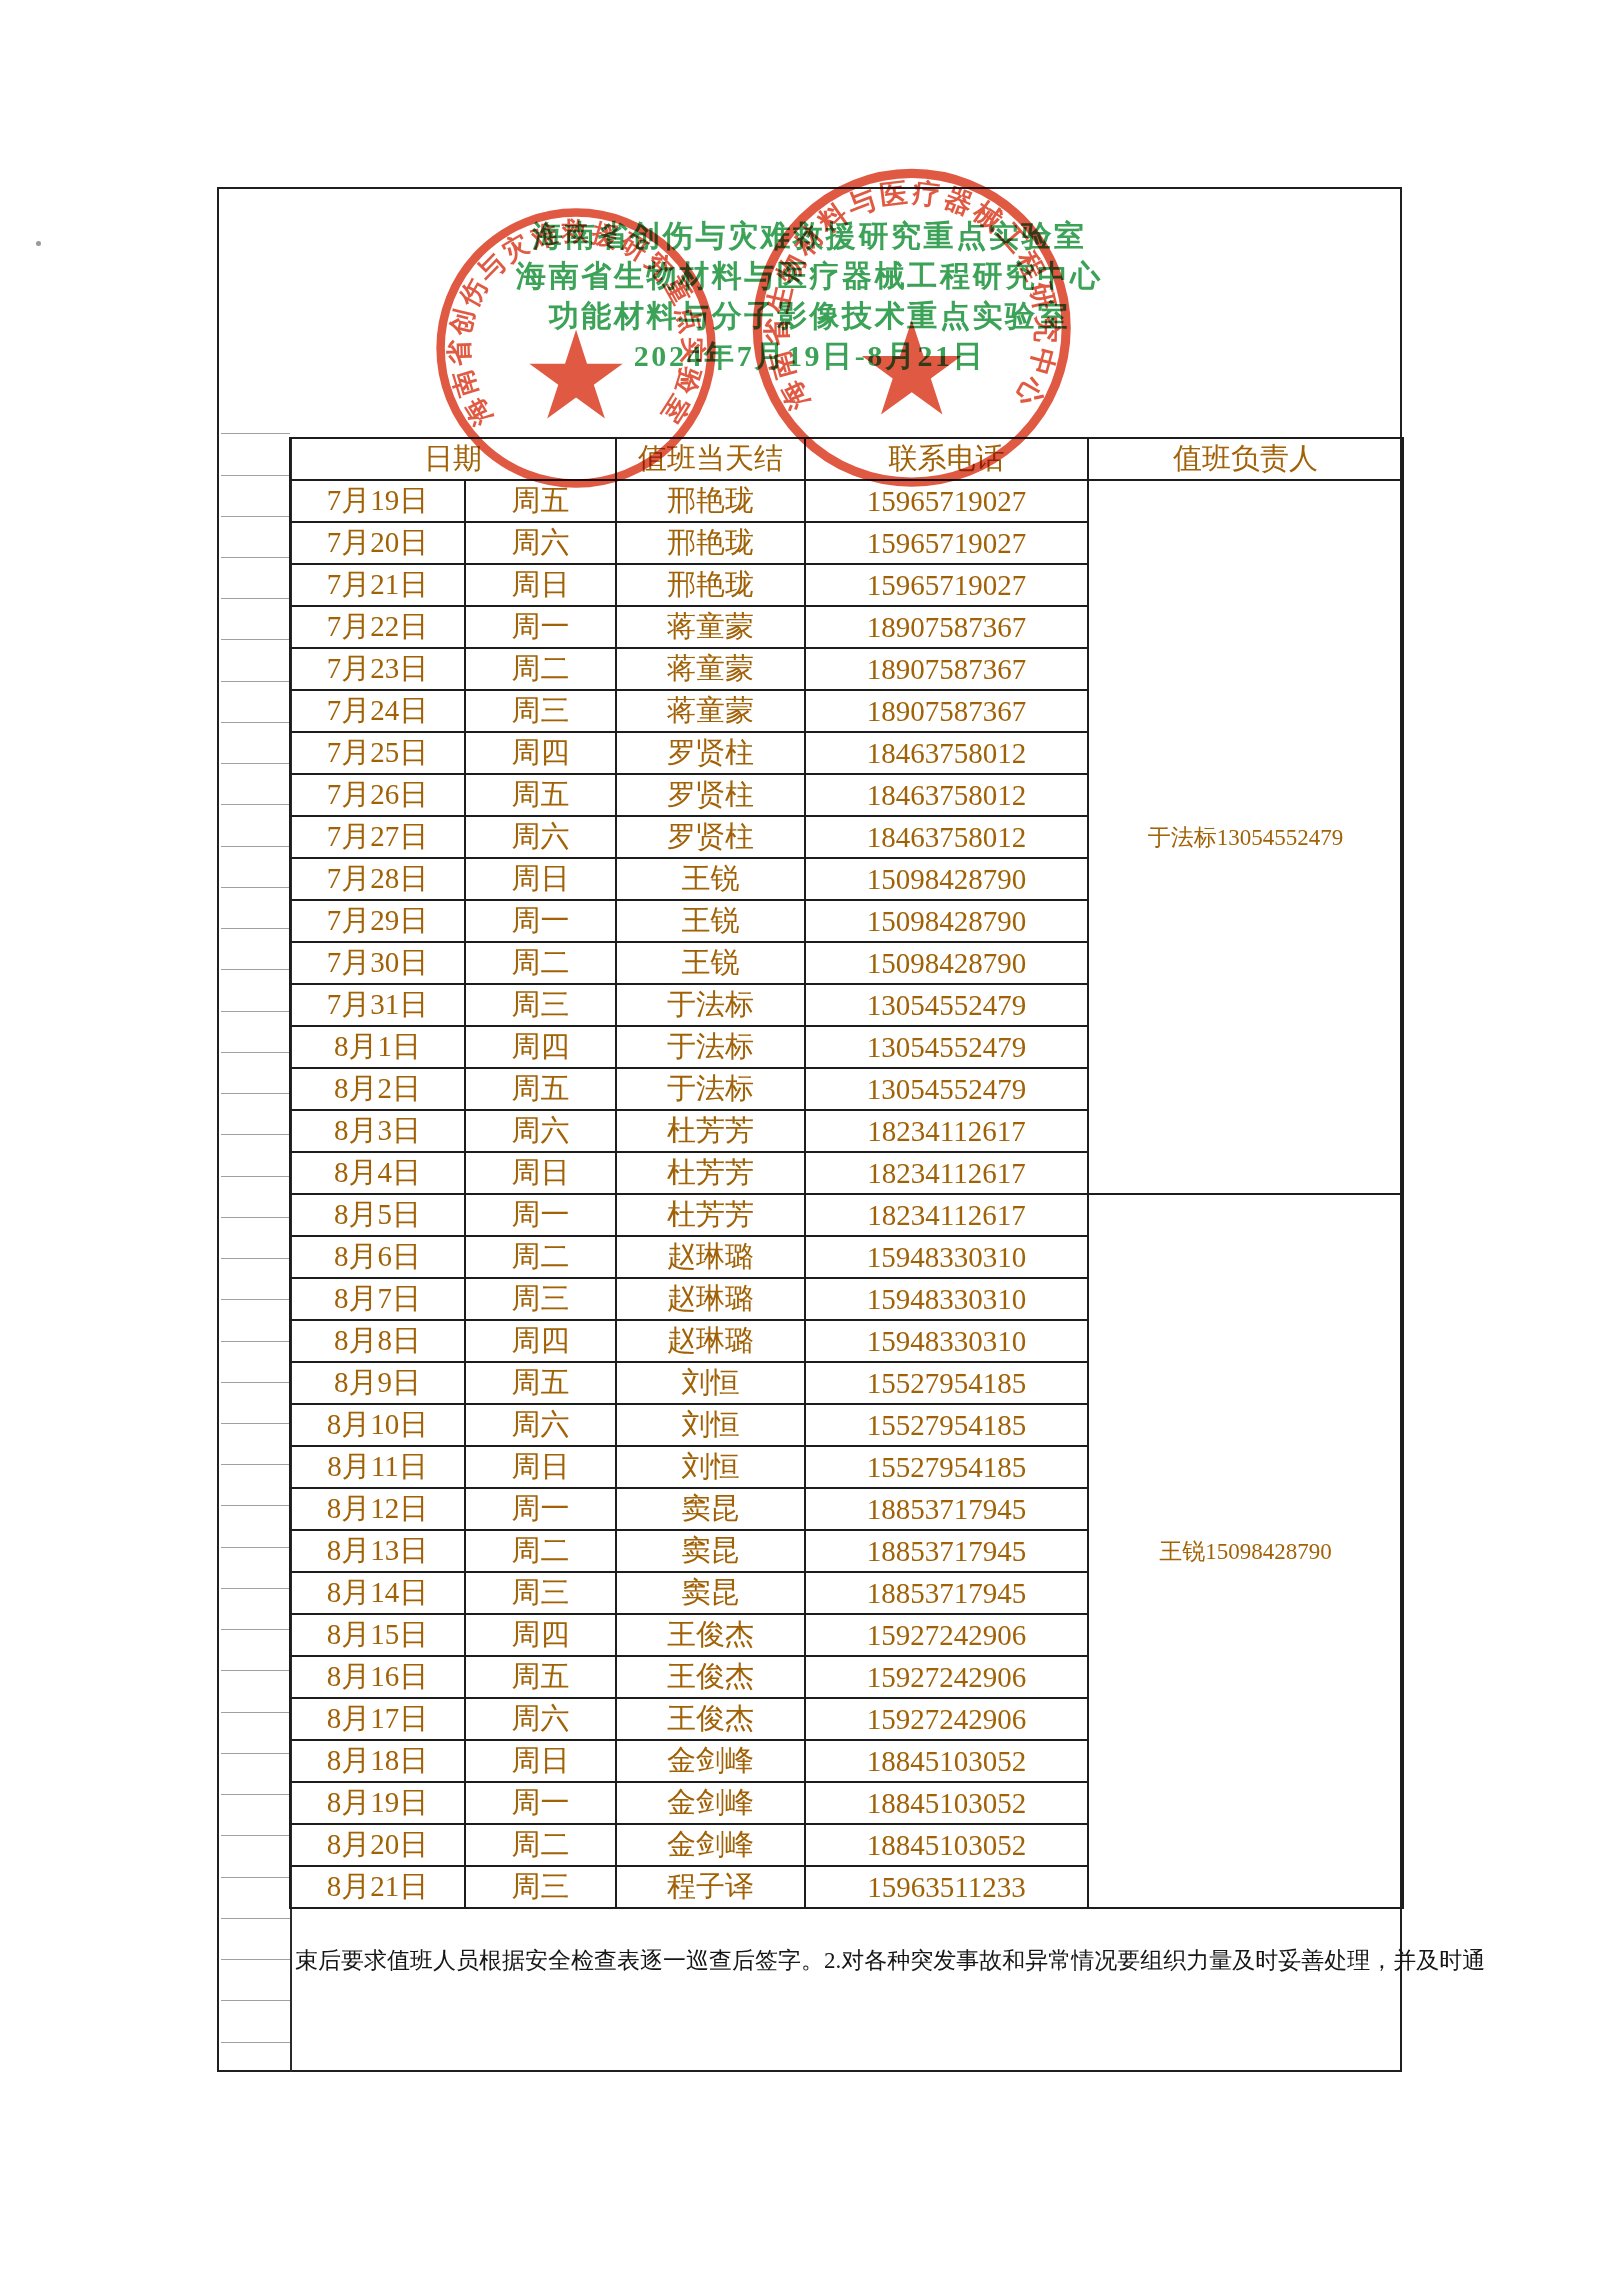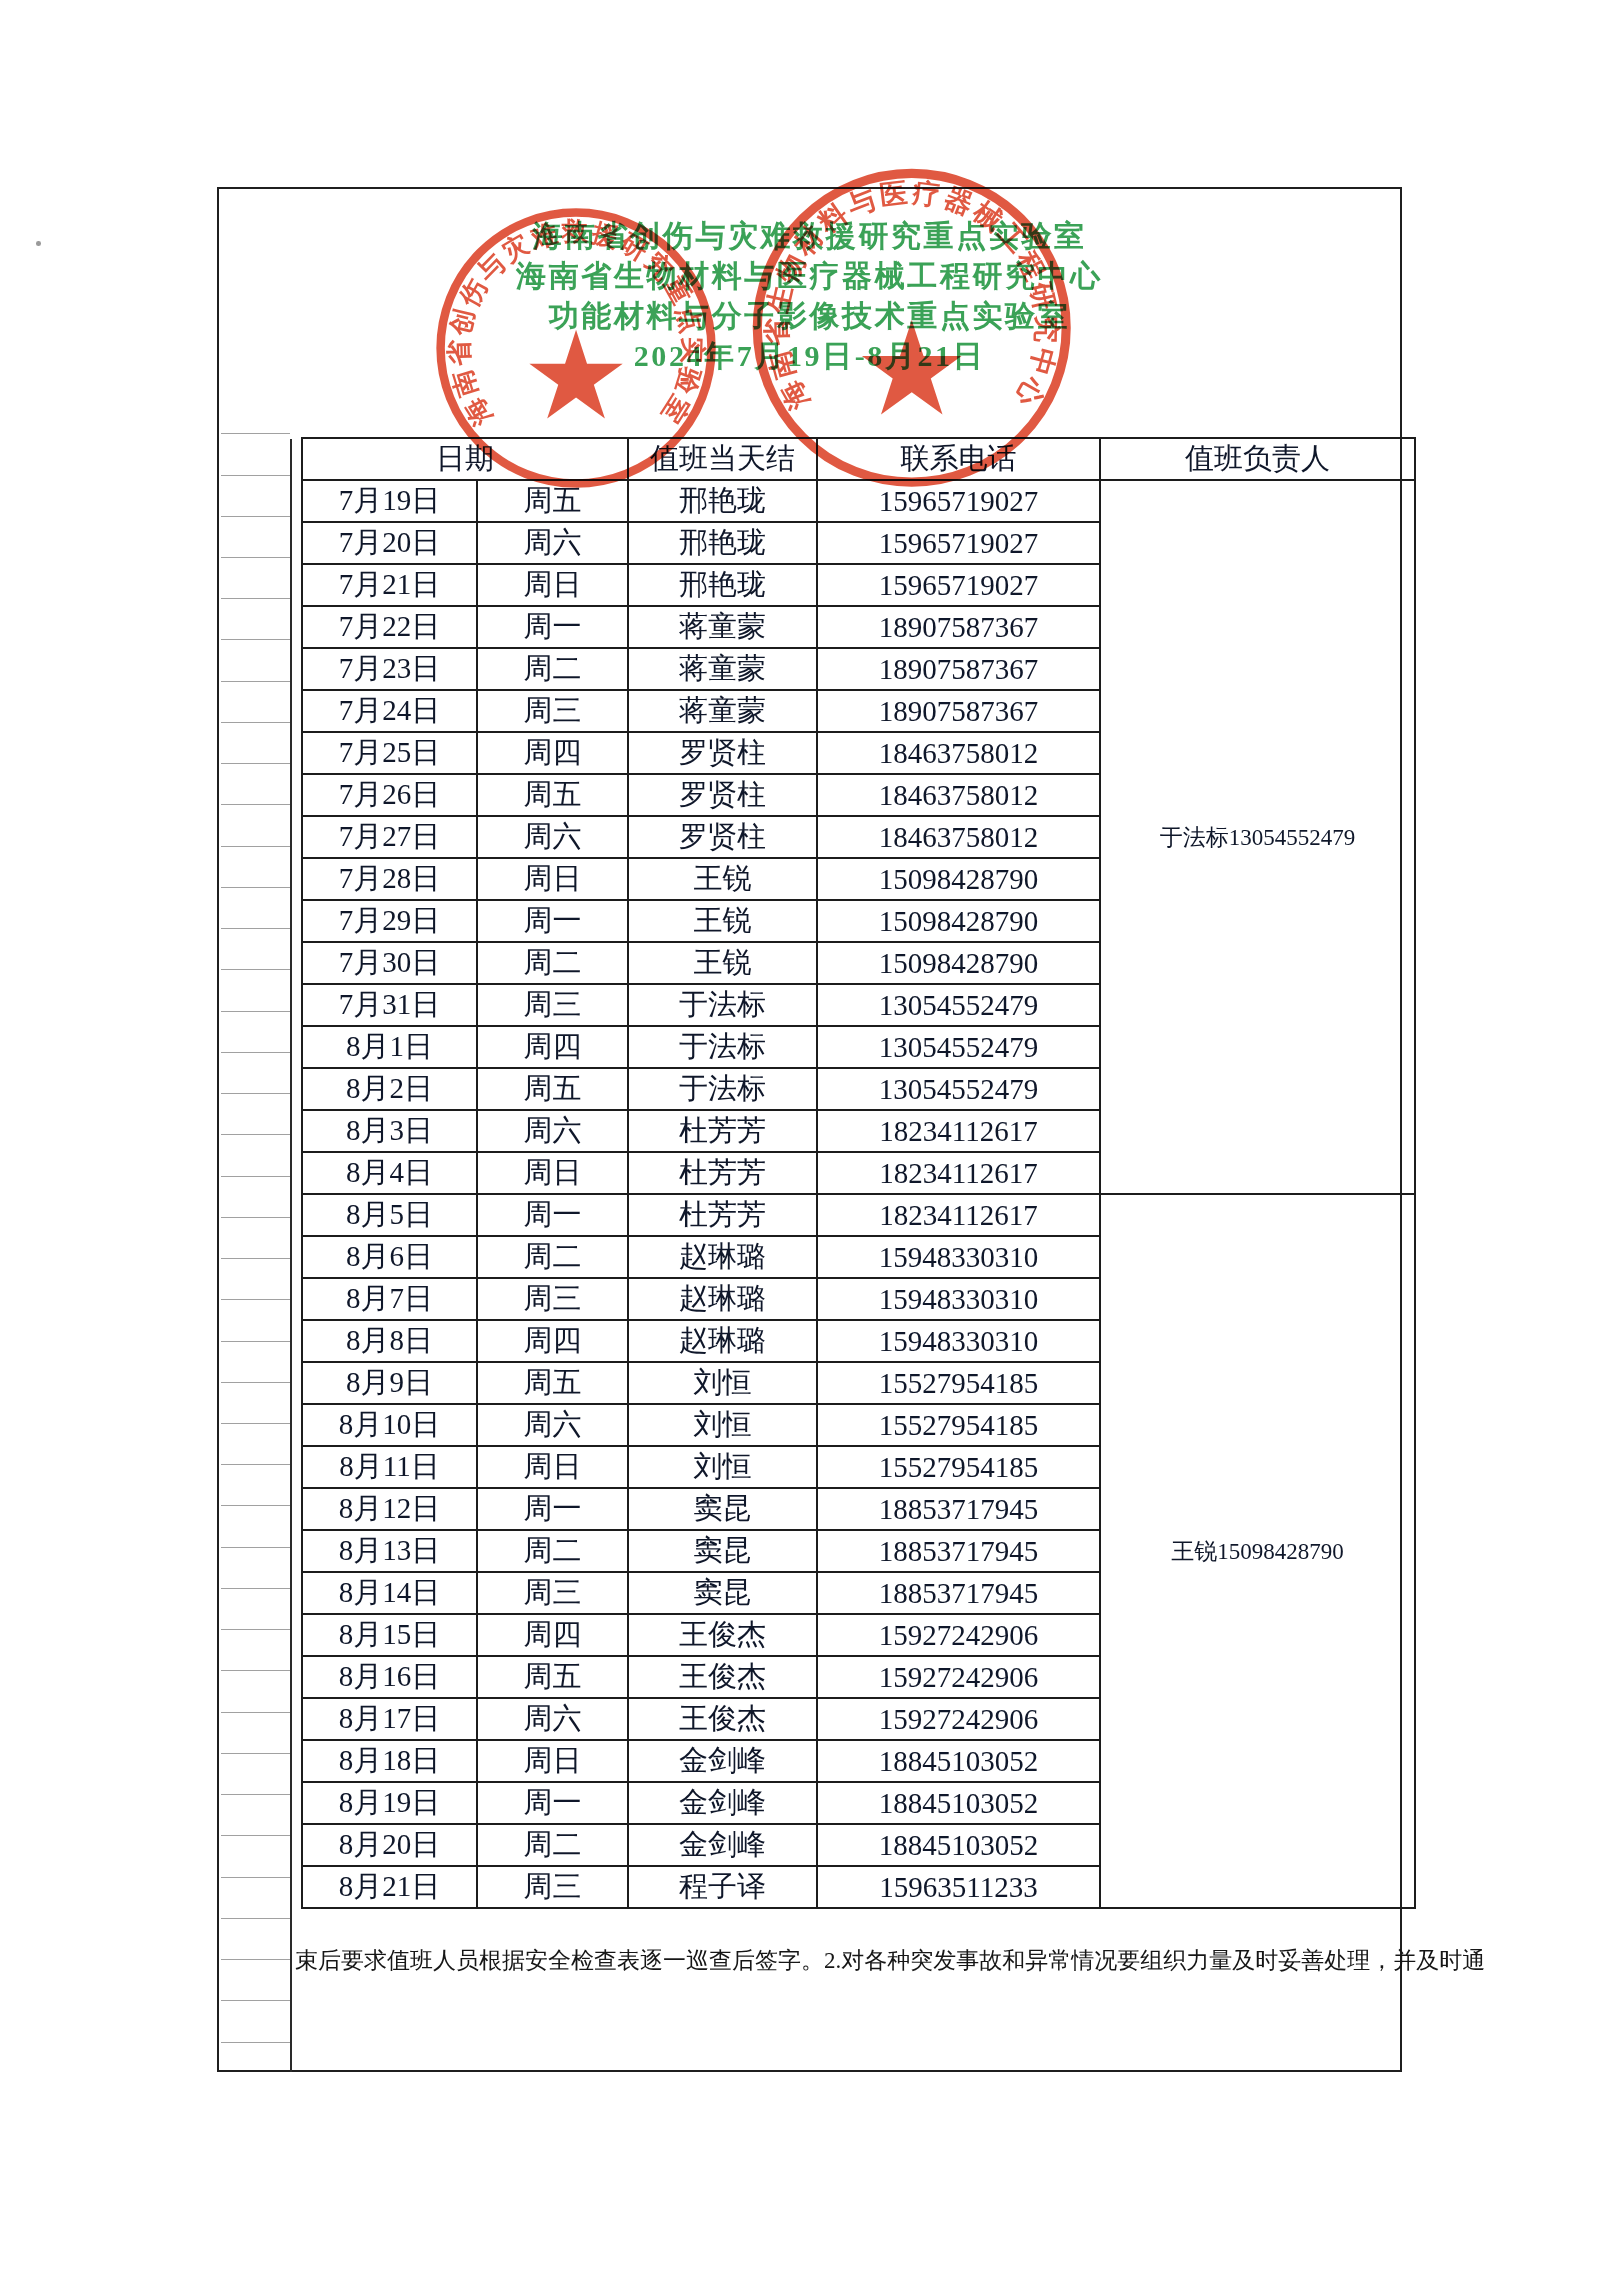--- a/index.html
+++ b/index.html
@@ -24,21 +24,21 @@
     position:absolute;left:217px;top:216px;width:1185px;text-align:center;
   }
   .title-line{
     height:40px;line-height:40px;font-size:30px;letter-spacing:2.6px;
     font-weight:600;color:#3ba257;white-space:nowrap;
   }
   
   #duty-table{
     position:absolute;left:289px;top:437px;width:1115px;
     border-collapse:collapse;table-layout:fixed;
-    font-size:29px;color:#0f172a;margin-left:12px;
+    font-size:29px;color:#a16207;
   }
   #duty-table th,#duty-table td{
     border:2px solid #1c1c1c;border-top-width:2.6px;border-bottom-width:2.6px;
     text-align:center;vertical-align:middle;padding:0;
     overflow:hidden;white-space:nowrap;
   }
   #duty-table th{font-weight:400;height:39px;font-size:29px;}
   #duty-table td{height:39px;}
   .sup-cell{font-size:23px;}
   

